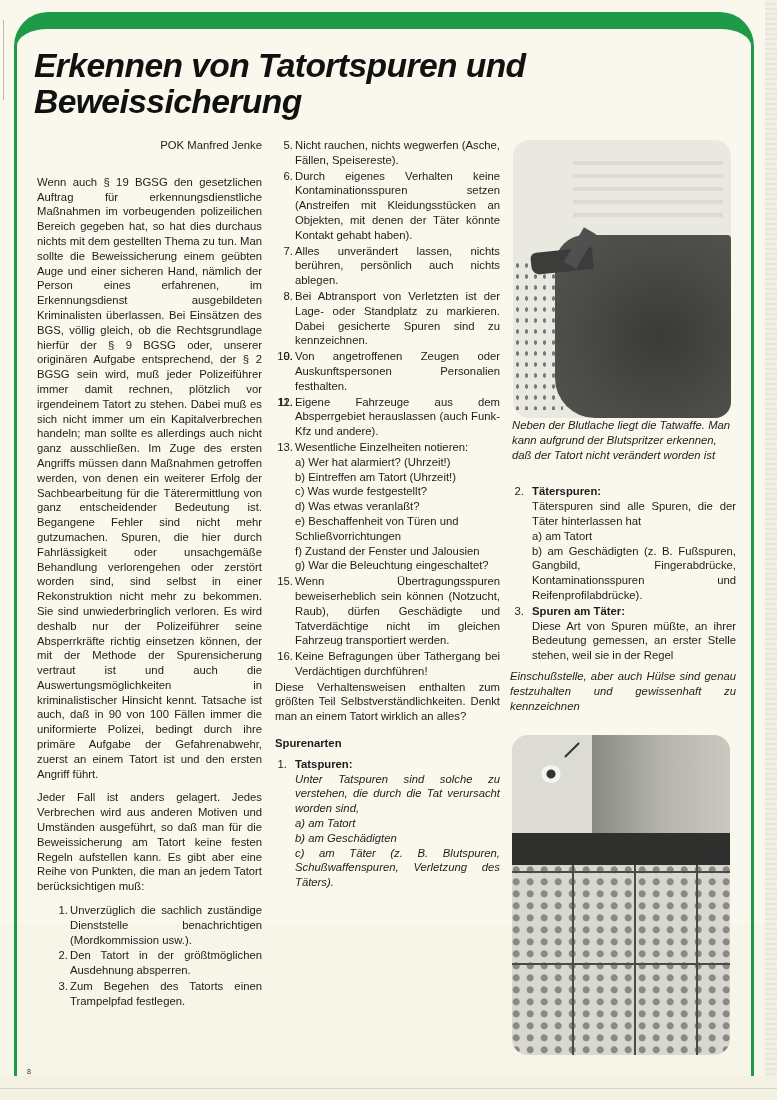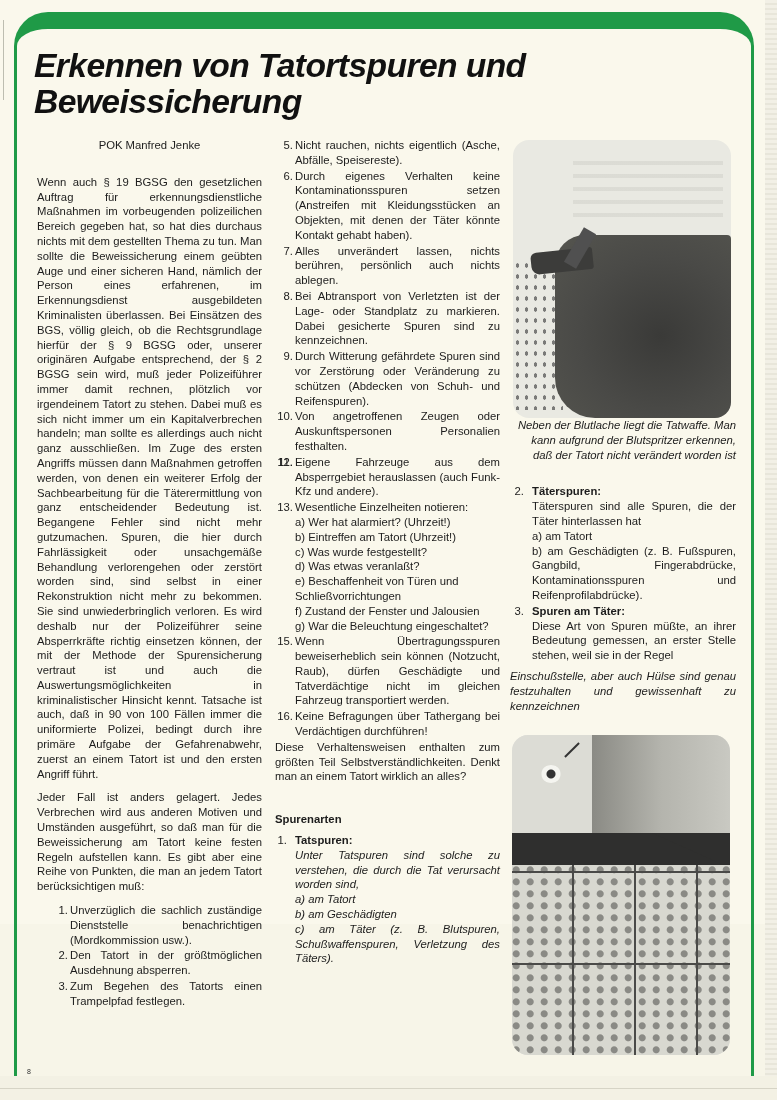--- a/index.html
+++ b/index.html
@@ -45,36 +45,36 @@
     transform: scaleX(1.02); transform-origin: left top;
   }
 
   .col {
     position: absolute; font-size: 11.3px; line-height: 14.8px; text-align: justify;
   }
   .col1 { left: 37px; top: 138px; width: 225px; }
   .col2 { left: 275px; top: 138px; width: 225px; }
   .col3 { left: 512px; top: 418px; width: 224px; }
 
-  .author { margin: 0 0 22px 0; text-align: center; }
+  .author { margin: 0 0 22px 0; text-align: right; }
   p { margin: 0 0 9px 0; hyphens: manual; }
   ol.items { list-style: none; margin: 0; padding: 0; }
   ol.items li { position: relative; padding-left: 20px; margin: 0 0 1px 0; }
   ol.items li .num { position: absolute; left: 0; top: 0; width: 18px; text-align: right; }
   ol.items.c1 { padding-left: 13px; }
   .sub { display: block; text-align: left; }
-  .heading { font-weight: bold; margin: 28px 0 6px 0; }
+  .heading { font-weight: bold; margin: 12px 0 6px 0; }
   .kind { padding-left: 6px; }
   .kind .knum { position: absolute; left: 0; width: 12px; text-align: right; }
   .kind li { position: relative; padding-left: 18px; margin-bottom: 8px; }
   .kind .ktitle { font-weight: bold; display: block; }
   .italic { font-style: italic; }
   .ilines span { display: block; text-align: left; }
 
-  .caption { font-style: italic; font-size: 11.3px; line-height: 14.8px; text-align: right; }
+  .caption { font-style: italic; font-size: 11.3px; line-height: 14.8px; text-align: left; }
   .cap2 { position: absolute; left: 510px; top: 645px; width: 226px; text-align: justify; margin-top: 24px; }
 
   
   .photo {
     position: absolute; border-radius: 16px; overflow: hidden;
   }
   .photo1 {
     left: 513px; top: 140px; width: 218px; height: 278px;
     background: #e9e9e2;
   }
@@ -162,25 +162,25 @@
     <ol class="items c1">
       <li><span class="num">1.</span><span>Unverzüglich die sachlich zuständige Dienststelle benachrichtigen (Mordkommission usw.).</span></li>
       <li><span class="num">2.</span><span>Den Tatort in der größtmöglichen Ausdehnung absperren.</span></li>
       <li><span class="num">3.</span><span>Zum Begehen des Tatorts einen Trampelpfad festlegen.</span></li>
 
     </ol>
   </div>
 
   <div class="col col2">
     <ol class="items">
-      <li><span class="num">5.</span><span>Nicht rauchen, nichts eigentlich (Asche, Abfälle, Speisereste).</span></li>
+      <li><span class="num">5.</span><span>Nicht rauchen, nichts wegwerfen (Asche, Fällen, Speisereste).</span></li>
       <li><span class="num">6.</span><span>Durch eigenes Verhalten keine Kontaminationsspuren setzen (Anstreifen mit Kleidungsstücken an Objekten, mit denen der Täter könnte Kontakt gehabt haben).</span></li>
       <li><span class="num">7.</span><span>Alles unverändert lassen, nichts berühren, persönlich auch nichts ablegen.</span></li>
       <li><span class="num">8.</span><span>Bei Abtransport von Verletzten ist der Lage- oder Standplatz zu markieren. Dabei gesicherte Spuren sind zu kennzeichnen.</span></li>
-      <li><span class="num">9.</span><span>Durch Witterung gefährdete Spuren sind vor Zerstörung oder Veränderung zu schützen (Abdecken von Schuh- und Reifenspuren).</span></li>
+      <li><span class="num">9.</span></li>
       <li><span class="num">10.</span><span>Von angetroffenen Zeugen oder Auskunftspersonen Personalien festhalten.</span></li>
       <li><span class="num">11.</span></li>
       <li><span class="num">12.</span><span>Eigene Fahrzeuge aus dem Absperrgebiet herauslassen (auch Funk-Kfz und andere).</span></li>
       <li><span class="num">13.</span><span>Wesentliche Einzelheiten notieren:</span>
         <span class="sub">a) Wer hat alarmiert? (Uhrzeit!)</span>
         <span class="sub">b) Eintreffen am Tatort (Uhrzeit!)</span>
         <span class="sub">c) Was wurde festgestellt?</span>
         <span class="sub">d) Was etwas veranlaßt?</span>
         <span class="sub">e) Beschaffenheit von Türen und Schließvorrichtungen</span>
         <span class="sub">f) Zustand der Fenster und Jalousien</span>

